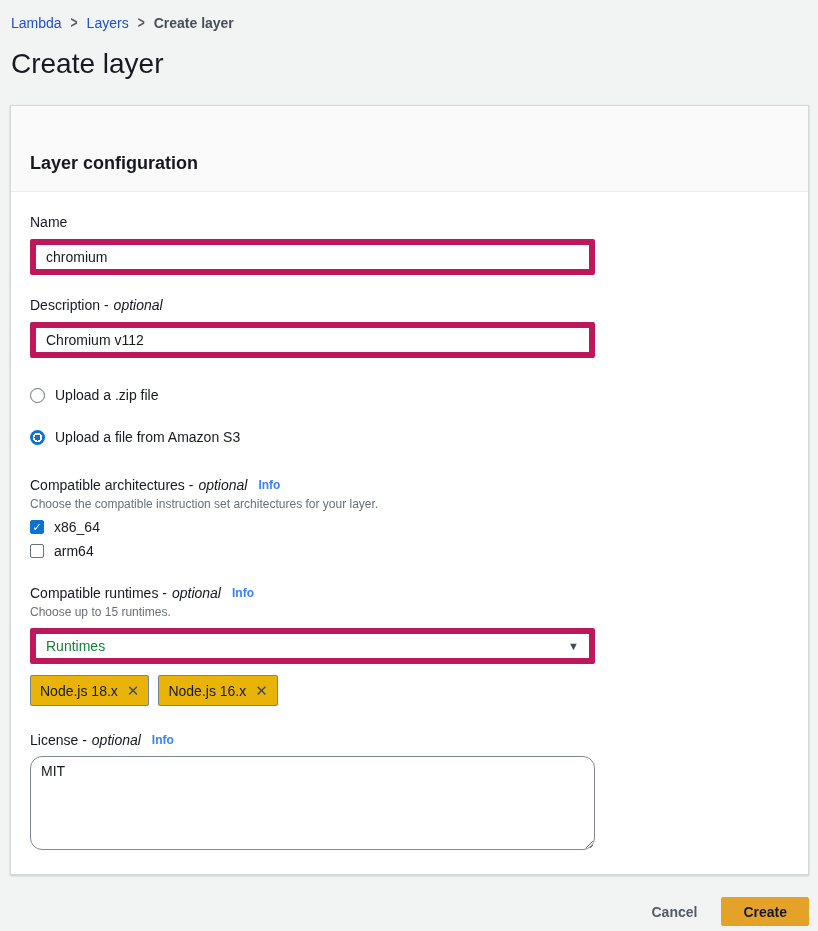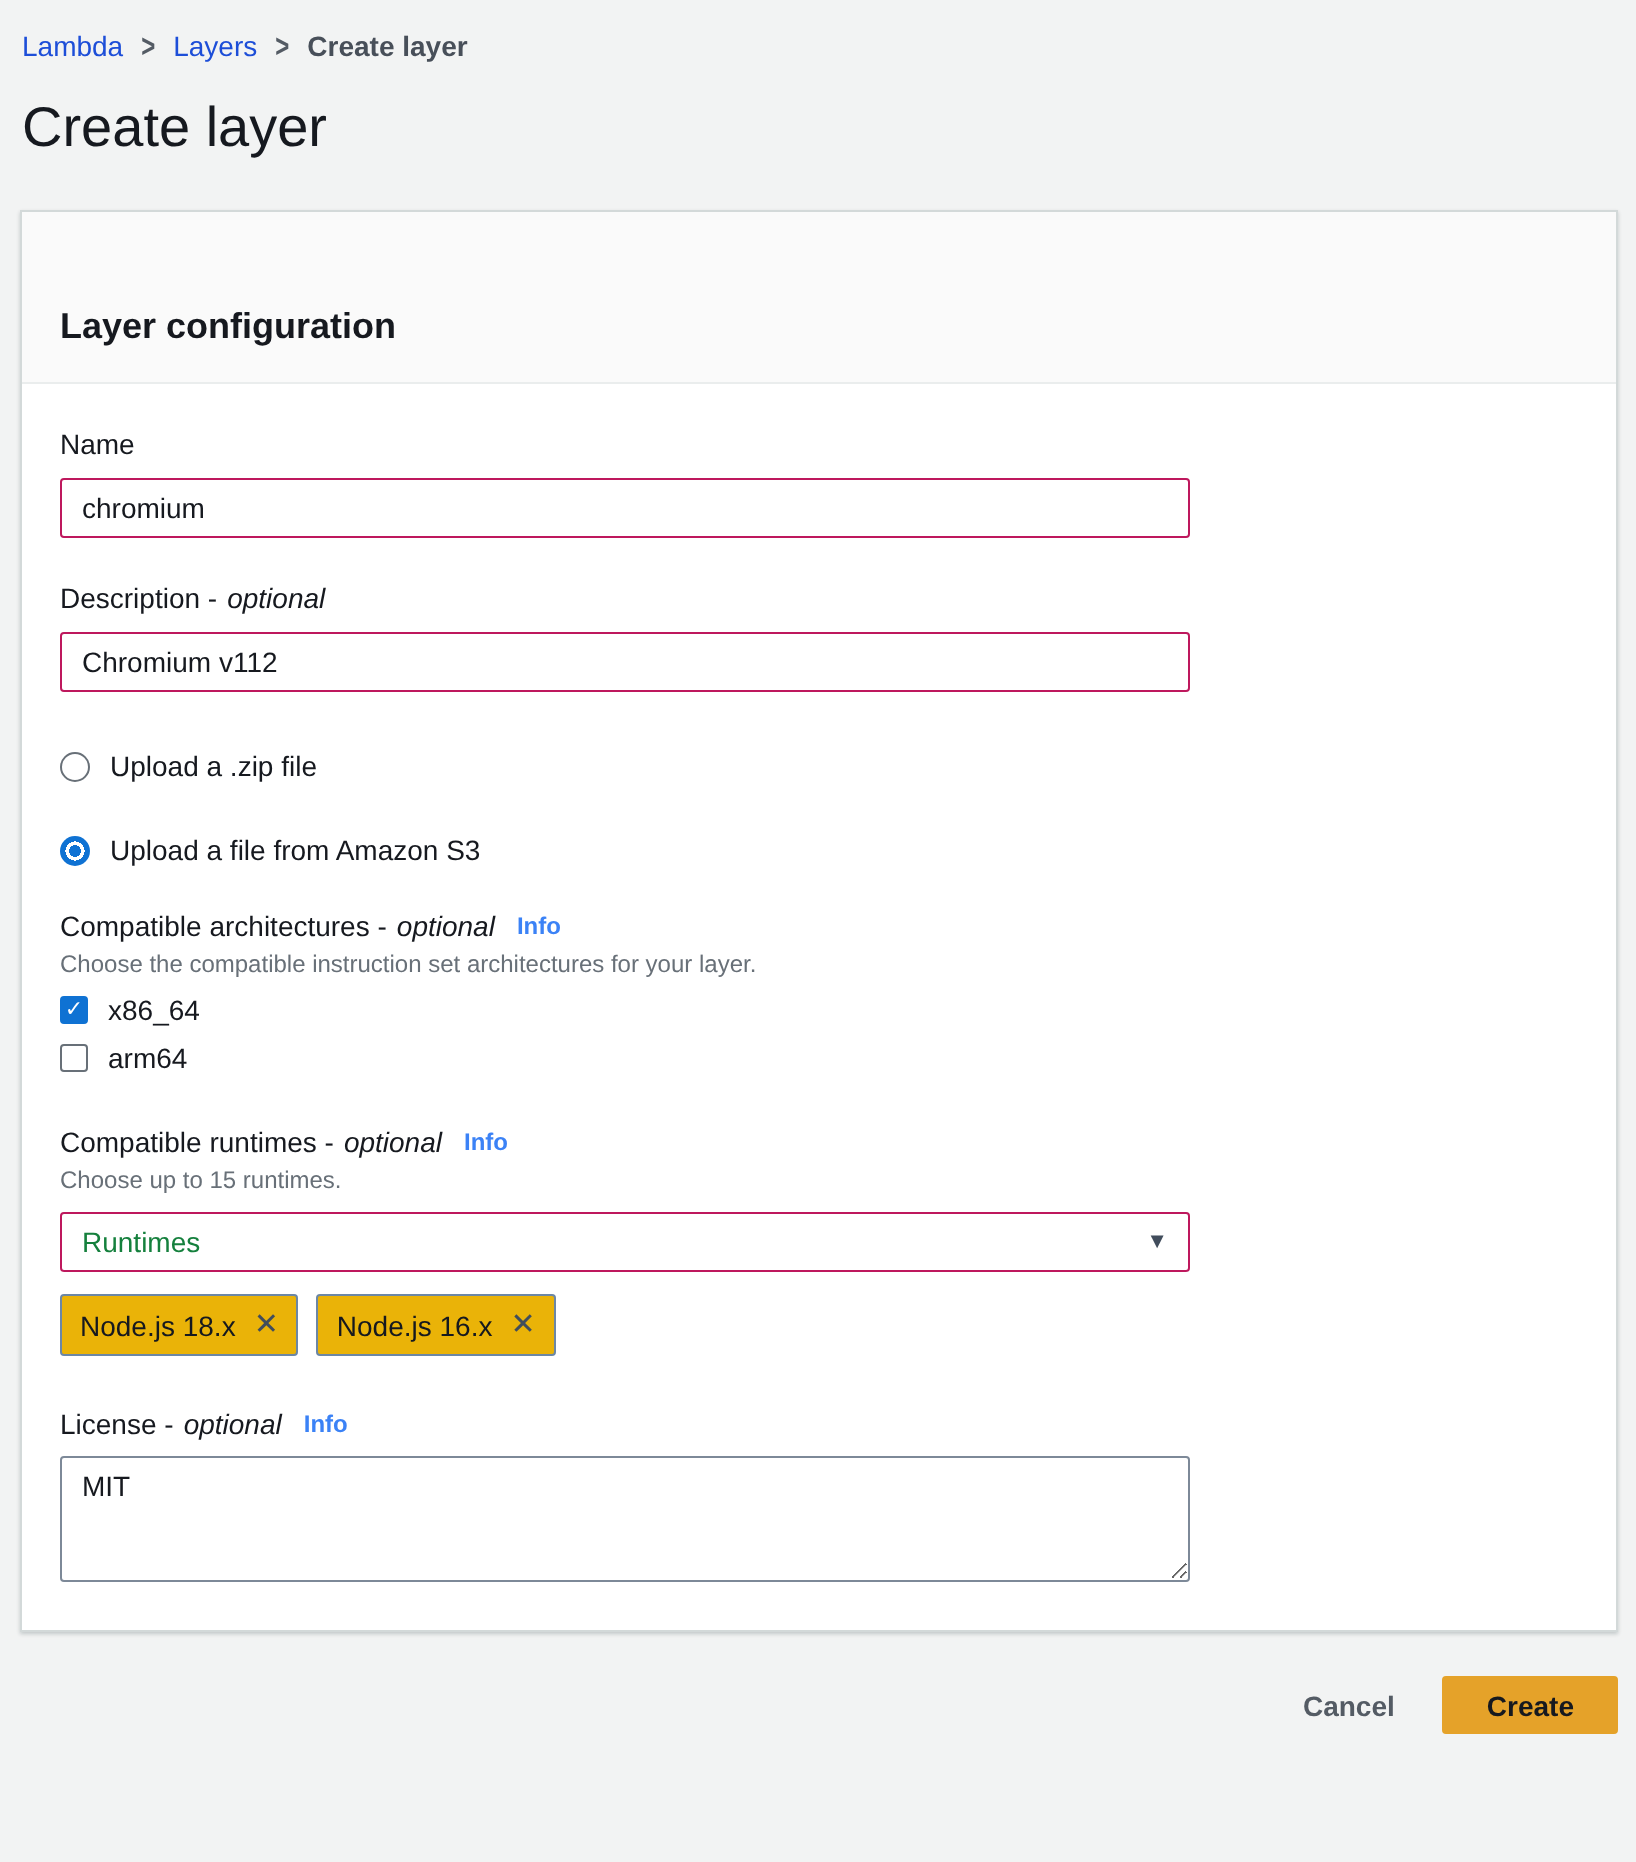--- a/index.html
+++ b/index.html
@@ -38,21 +38,21 @@
   }
   .card-title { font-size: 18px; font-weight: 700; color: #16191f; margin-top: 29px; }
   .card-body { padding: 22px 19px 21px; }
   
   .field-label { font-size: 14px; color: #16191f; display: flex; align-items: baseline; }
   .field-label em { font-style: italic; margin-left: 5px; }
   .info-link { color: #3b82f6; font-size: 12px; font-weight: 700; margin-left: 11px; text-decoration: none; cursor: pointer; position: relative; top: -1px; }
   .helper { font-size: 12px; color: #687078; margin-top: 4px; }
   .text-input, .fake-input, .select-box {
     width: 565px; height: 30px;
-    border: 1px solid #be185d; border-radius: 2px;
+    border: 6px solid #be185d; border-radius: 2px;
     background: #fff; color: #16191f;
     font-size: 14px; font-family: "Liberation Sans", sans-serif;
     padding: 12px 10px;
   }
   .text-input { display: block; }
   .field { margin-top: 22px; }
   .field .text-input, .field .fake-input { margin-top: 9px; }
   .fake-input { display: flex; align-items: center; justify-content: space-between; }
   
   .radio-group { margin-top: 29px; }
@@ -88,22 +88,22 @@
   .token-row { margin-top: 11px; display: flex; gap: 9px; }
   .token {
     height: 31px; padding: 0 9px;
     background: #eab308; border: 1px solid #6c87a5; border-radius: 2px;
     display: flex; align-items: center; gap: 9px;
     font-size: 14px; color: #16191f;
   }
   .token-dismiss { color: #414d5c; font-size: 15px; font-weight: 400; cursor: pointer; line-height: 1; }
   
   .license-textarea {
-    width: 565px; height: 63px; margin-top: 8px;
-    border: 1px solid #7d8998; border-radius: 2px;
+    width: 565px; height: 94px; margin-top: 8px;
+    border: 1px solid #7d8998; border-radius: 12px;
     font-family: "Liberation Sans", sans-serif; font-size: 14px; color: #16191f;
     padding: 6px 10px; resize: both;
   }
   
   .footer-actions {
     margin: 22px 9px 0 10px;
     display: flex; justify-content: flex-end; align-items: center; gap: 24px;
   }
   .btn-link {
     background: none; border: none; color: #545b64;
@@ -157,21 +157,21 @@
         <span class="radio-circle"></span>
         <span>Upload a .zip file</span>
       </div>
       <div class="radio-row">
         <span class="radio-circle selected"></span>
         <span>Upload a file from Amazon S3</span>
       </div>
     </div>
 
 
-    <div class="field" style="margin-top:22px">
+    <div class="field" style="margin-top:32px">
       <div class="field-label">
         <span>Compatible architectures -</span>
           <em>optional</em>
         <a class="info-link">Info</a>
       </div>
       <div class="helper">Choose the compatible instruction set architectures for your layer.</div>
       <div class="checkbox-row">
         <span class="checkbox-box checked">✓</span>
         <span>x86_64</span>
       </div>

